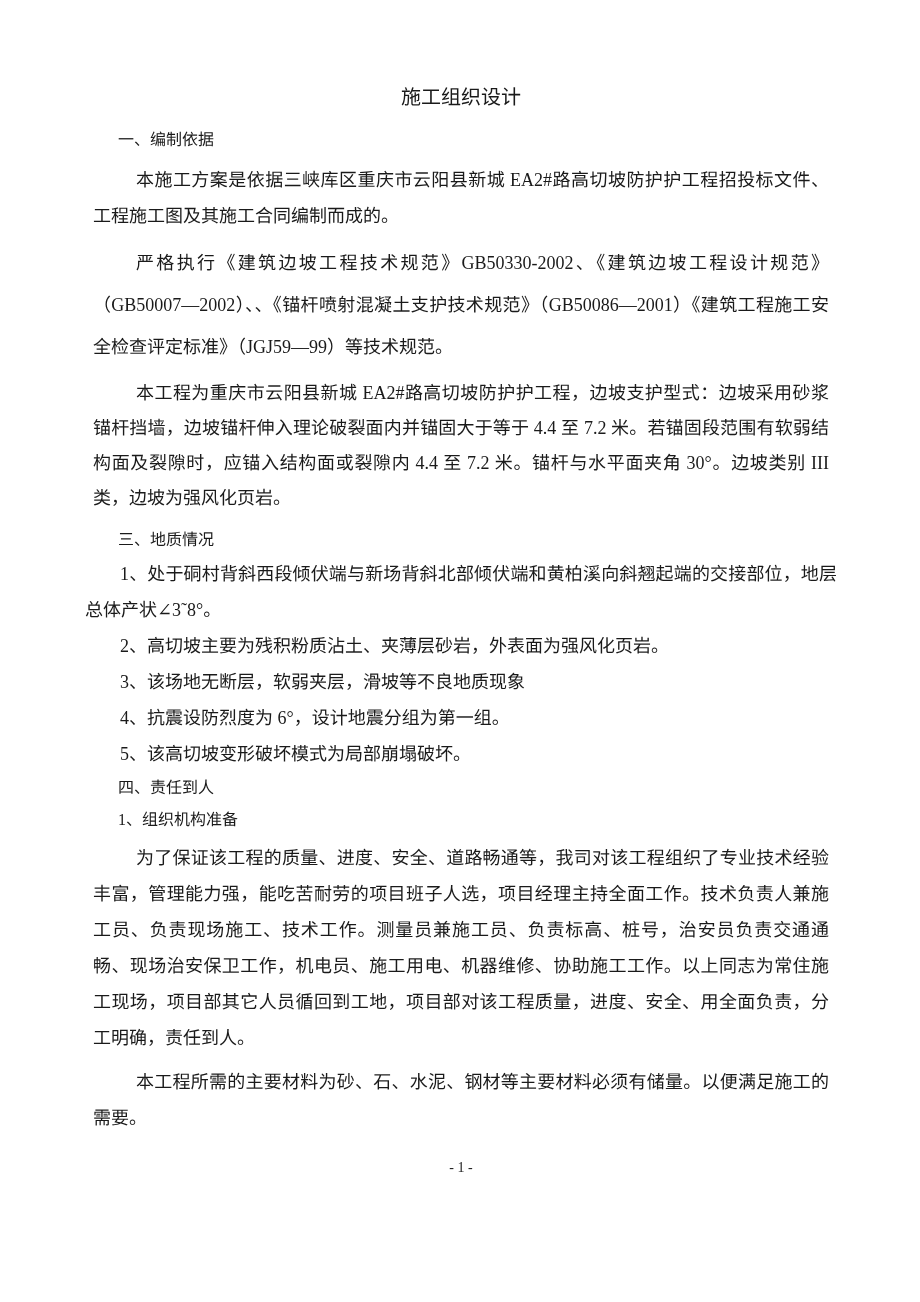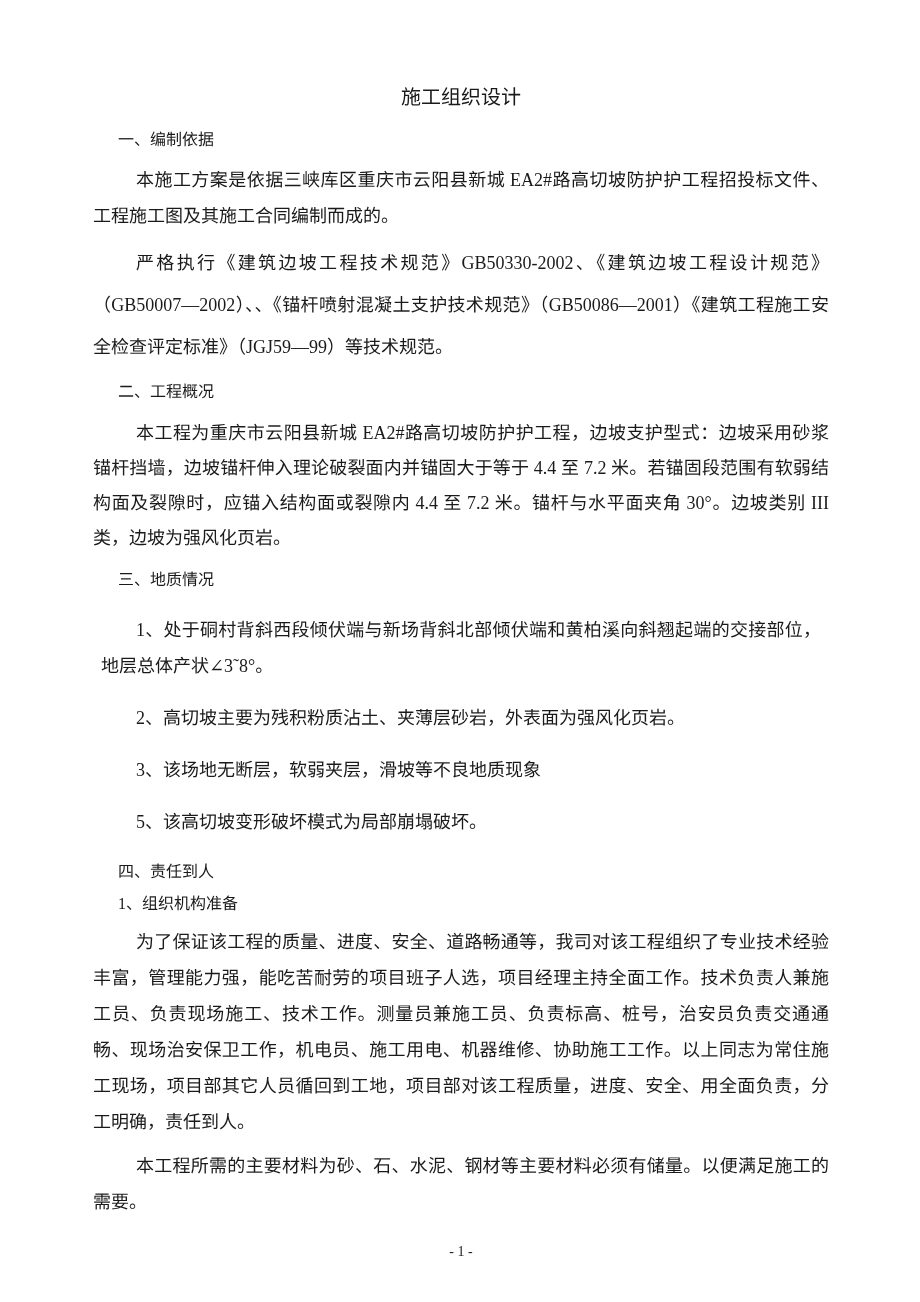--- a/index.html
+++ b/index.html
@@ -37,21 +37,21 @@
     text-indent: 33px;
   }
   .para {
     margin: 8px;
     font-size: 18px;
     line-height: 36px;
     text-align: justify;
     text-indent: 43px;
   }
   .item {
-    margin: 16px;
+    margin: 0;
     font-size: 18px;
     line-height: 36px;
     text-align: justify;
     text-indent: 35px;
   }
   .lh35 { line-height: 35px; }
   .lh42 { line-height: 42px; }
   .mt4  { margin-top: 4px; }
   .mt6  { margin-top: 6px; }
   .mt8  { margin-top: 8px; }
@@ -70,32 +70,32 @@
 <div class="page">
 
   <h1 class="doc-title">施工组织设计</h1>
 
   <h2 class="hd mt14">一、编制依据</h2>
 
   <p class="para mt6">本施工方案是依据三峡库区重庆市云阳县新城 EA2#路高切坡防护护工程招投标文件、工程施工图及其施工合同编制而成的。</p>
 
   <p class="para lh42 mt8">严格执行《建筑边坡工程技术规范》GB50330-2002、《建筑边坡工程设计规范》（GB50007—2002）、、《锚杆喷射混凝土支护技术规范》（GB50086—2001）《建筑工程施工安全检查评定标准》（JGJ59—99）等技术规范。</p>
 
-  <h2 class="hd">二、工程概况</h2>
 
   <p class="para lh35">本工程为重庆市云阳县新城 EA2#路高切坡防护护工程，边坡支护型式：边坡采用砂浆锚杆挡墙，边坡锚杆伸入理论破裂面内并锚固大于等于 4.4 至 7.2 米。若锚固段范围有软弱结构面及裂隙时，应锚入结构面或裂隙内 4.4 至 7.2 米。锚杆与水平面夹角 30°。边坡类别 III 类，边坡为强风化页岩。</p>
 
   <h2 class="hd mt8">三、地质情况</h2>
 
   <p class="item">1、处于硐村背斜西段倾伏端与新场背斜北部倾伏端和黄柏溪向斜翘起端的交接部位，地层总体产状∠3˜8°。</p>
 
   <p class="item">2、高切坡主要为残积粉质沾土、夹薄层砂岩，外表面为强风化页岩。</p>
 
   <p class="item">3、该场地无断层，软弱夹层，滑坡等不良地质现象</p>
 
+  <p class="item">4、抗震设防烈度为 6°，设计地震分组为第一组。</p>
 
   <p class="item">5、该高切坡变形破坏模式为局部崩塌破坏。</p>
 
   <h2 class="hd">四、责任到人</h2>
 
   <h3 class="subhd">1、组织机构准备</h3>
 
   <p class="para mt4">为了保证该工程的质量、进度、安全、道路畅通等，我司对该工程组织了专业技术经验丰富，管理能力强，能吃苦耐劳的项目班子人选，项目经理主持全面工作。技术负责人兼施工员、负责现场施工、技术工作。测量员兼施工员、负责标高、桩号，治安员负责交通通畅、现场治安保卫工作，机电员、施工用电、机器维修、协助施工工作。以上同志为常住施工现场，项目部其它人员循回到工地，项目部对该工程质量，进度、安全、用全面负责，分工明确，责任到人。</p>
 
 

